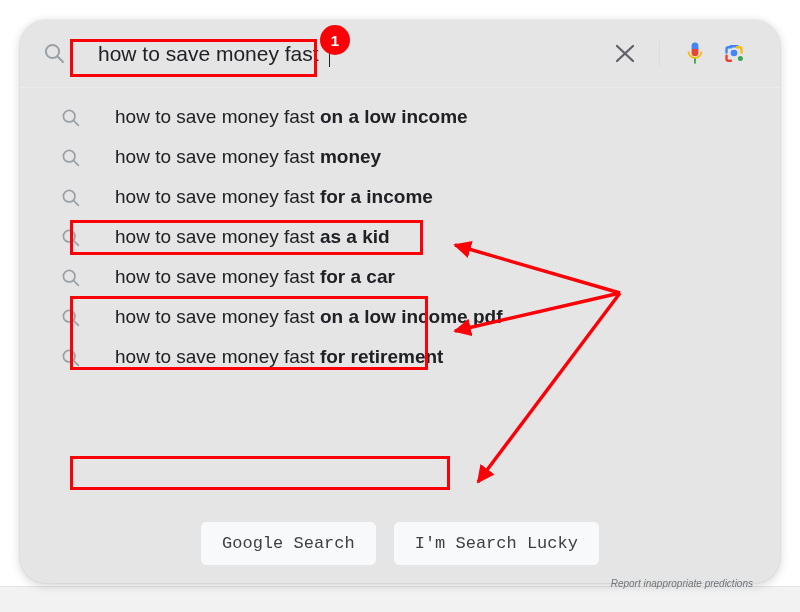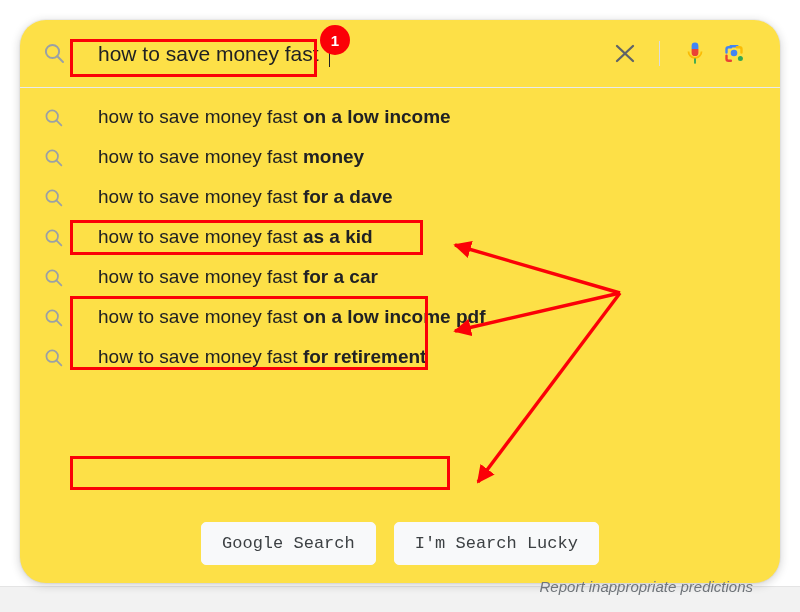--- a/index.html
+++ b/index.html
@@ -27,21 +27,21 @@
     border-top: 1px solid #e4e4e4;
   }
 
   
   #search-card {
     position: absolute;
     left: 20px;
     top: 20px;
     width: 760px;
     height: 563px;
-    background: #fde047;
+    background: #e5e5e5;
     border-radius: 26px;
     box-shadow: 0 2px 10px rgba(32,33,36,.22), 0 0 0 1px rgba(32,33,36,.04);
   }
 
   
   #search-row {
     position: absolute;
     left: 0;
     top: 0;
     width: 760px;
@@ -115,21 +115,21 @@
     left: 0;
     top: 67px;
     width: 760px;
     height: 1px;
     background: #e8eaed;
   }
 
   
   #suggestions {
     position: absolute;
-    left: 0;
+    left: 17px;
     top: 76px;
     width: 640px;
   }
   .suggestion {
     position: relative;
     height: 40px;
     display: flex;
     align-items: center;
     cursor: pointer;
   }
@@ -172,21 +172,21 @@
     font-family: Liberation Mono, monospace;
     height: 43px;
     padding: 0 20px;
     cursor: pointer;
     white-space: nowrap;
   }
   #report-link {
     position: absolute;
     right: 27px;
     top: 558px;
-    font-size: 15px;
+    font-size: 10px;
     font-style: italic;
     color: #70757a;
     cursor: pointer;
     white-space: nowrap;
   }
 
   
   #annotations {
     position: absolute;
     left: 0;
@@ -290,21 +290,21 @@
               <circle cx="10.5" cy="10.5" r="6.6" fill="none" stroke="#9aa0a6" stroke-width="2"></circle>
               <line x1="15.3" y1="15.3" x2="21" y2="21" stroke="#9aa0a6" stroke-width="2" stroke-linecap="round"></line>
             </svg></span>
           <span class="sugg-text"><span>how to save money fast </span><b>money</b></span>
         </div>
         <div class="suggestion">
           <span class="sugg-glass"><svg width="21" height="21" viewBox="0 0 24 24">
               <circle cx="10.5" cy="10.5" r="6.6" fill="none" stroke="#9aa0a6" stroke-width="2"></circle>
               <line x1="15.3" y1="15.3" x2="21" y2="21" stroke="#9aa0a6" stroke-width="2" stroke-linecap="round"></line>
             </svg></span>
-          <span class="sugg-text"><span>how to save money fast </span><b>for a dave</b></span>
+          <span class="sugg-text"><span>how to save money fast </span><b>for a income</b></span>
         </div>
         <div class="suggestion">
           <span class="sugg-glass"><svg width="21" height="21" viewBox="0 0 24 24">
               <circle cx="10.5" cy="10.5" r="6.6" fill="none" stroke="#9aa0a6" stroke-width="2"></circle>
               <line x1="15.3" y1="15.3" x2="21" y2="21" stroke="#9aa0a6" stroke-width="2" stroke-linecap="round"></line>
             </svg></span>
           <span class="sugg-text"><span>how to save money fast </span><b>as a kid</b></span>
         </div>
         <div class="suggestion">
           <span class="sugg-glass"><svg width="21" height="21" viewBox="0 0 24 24">

